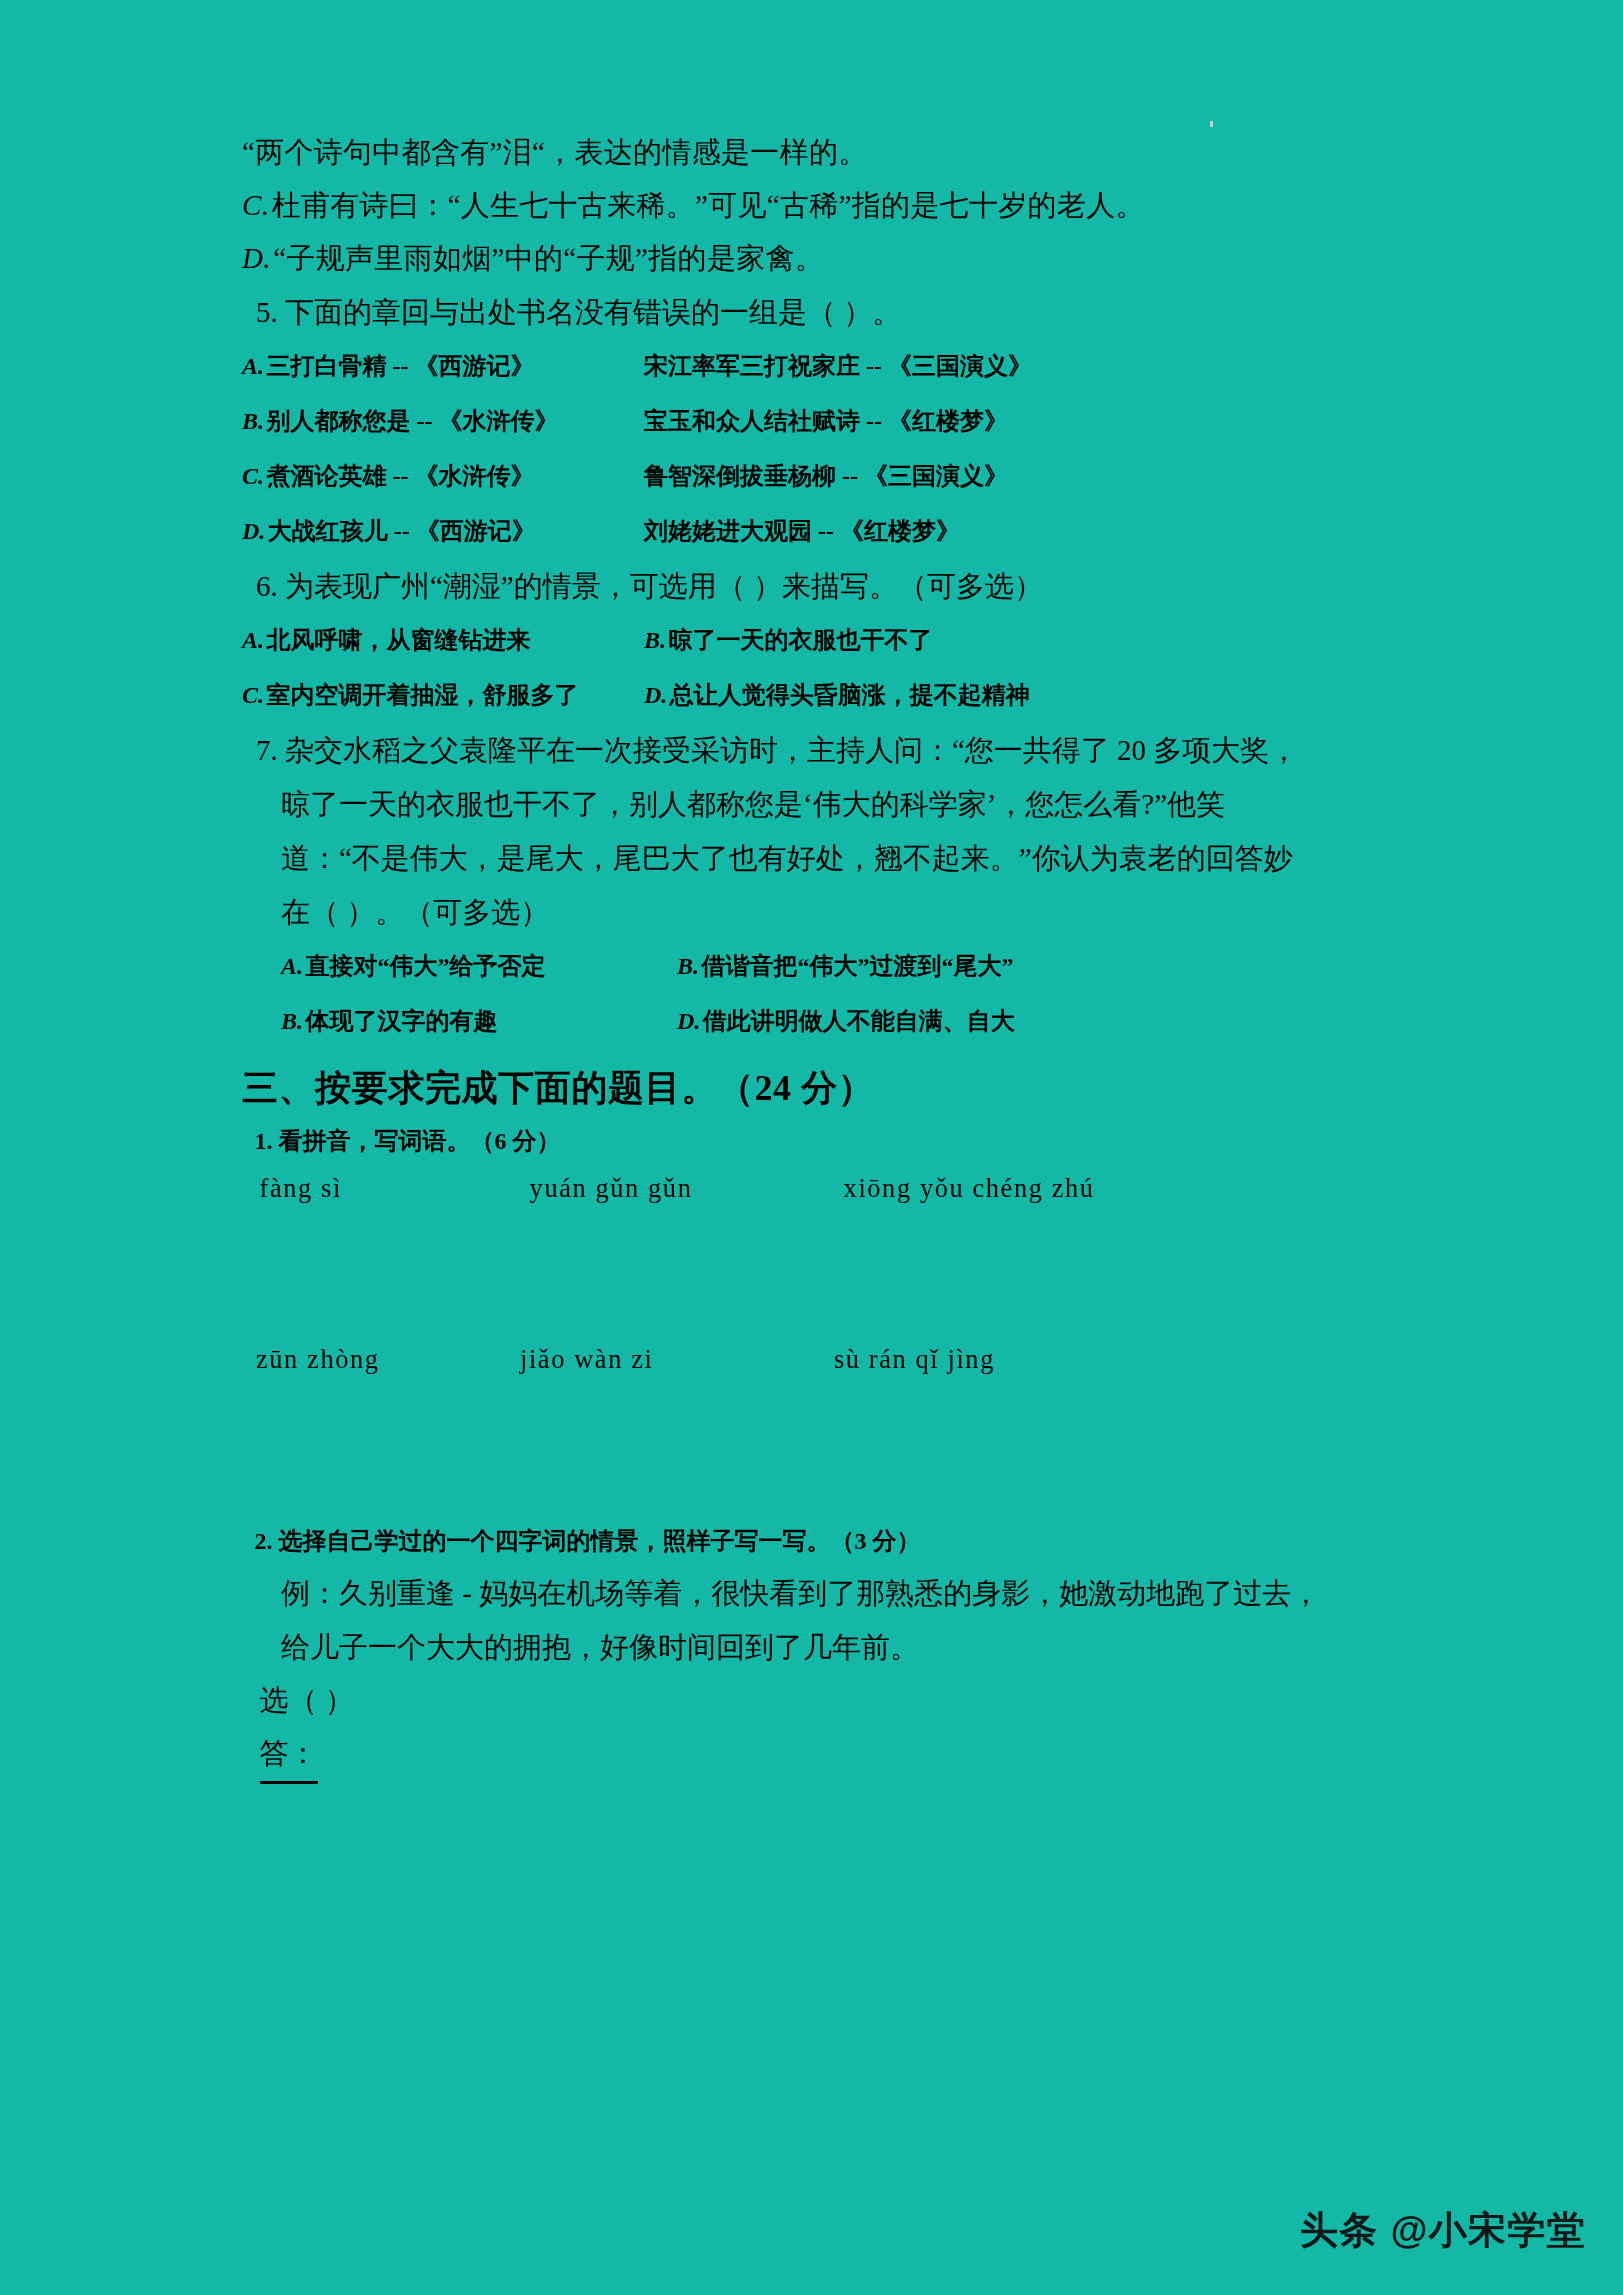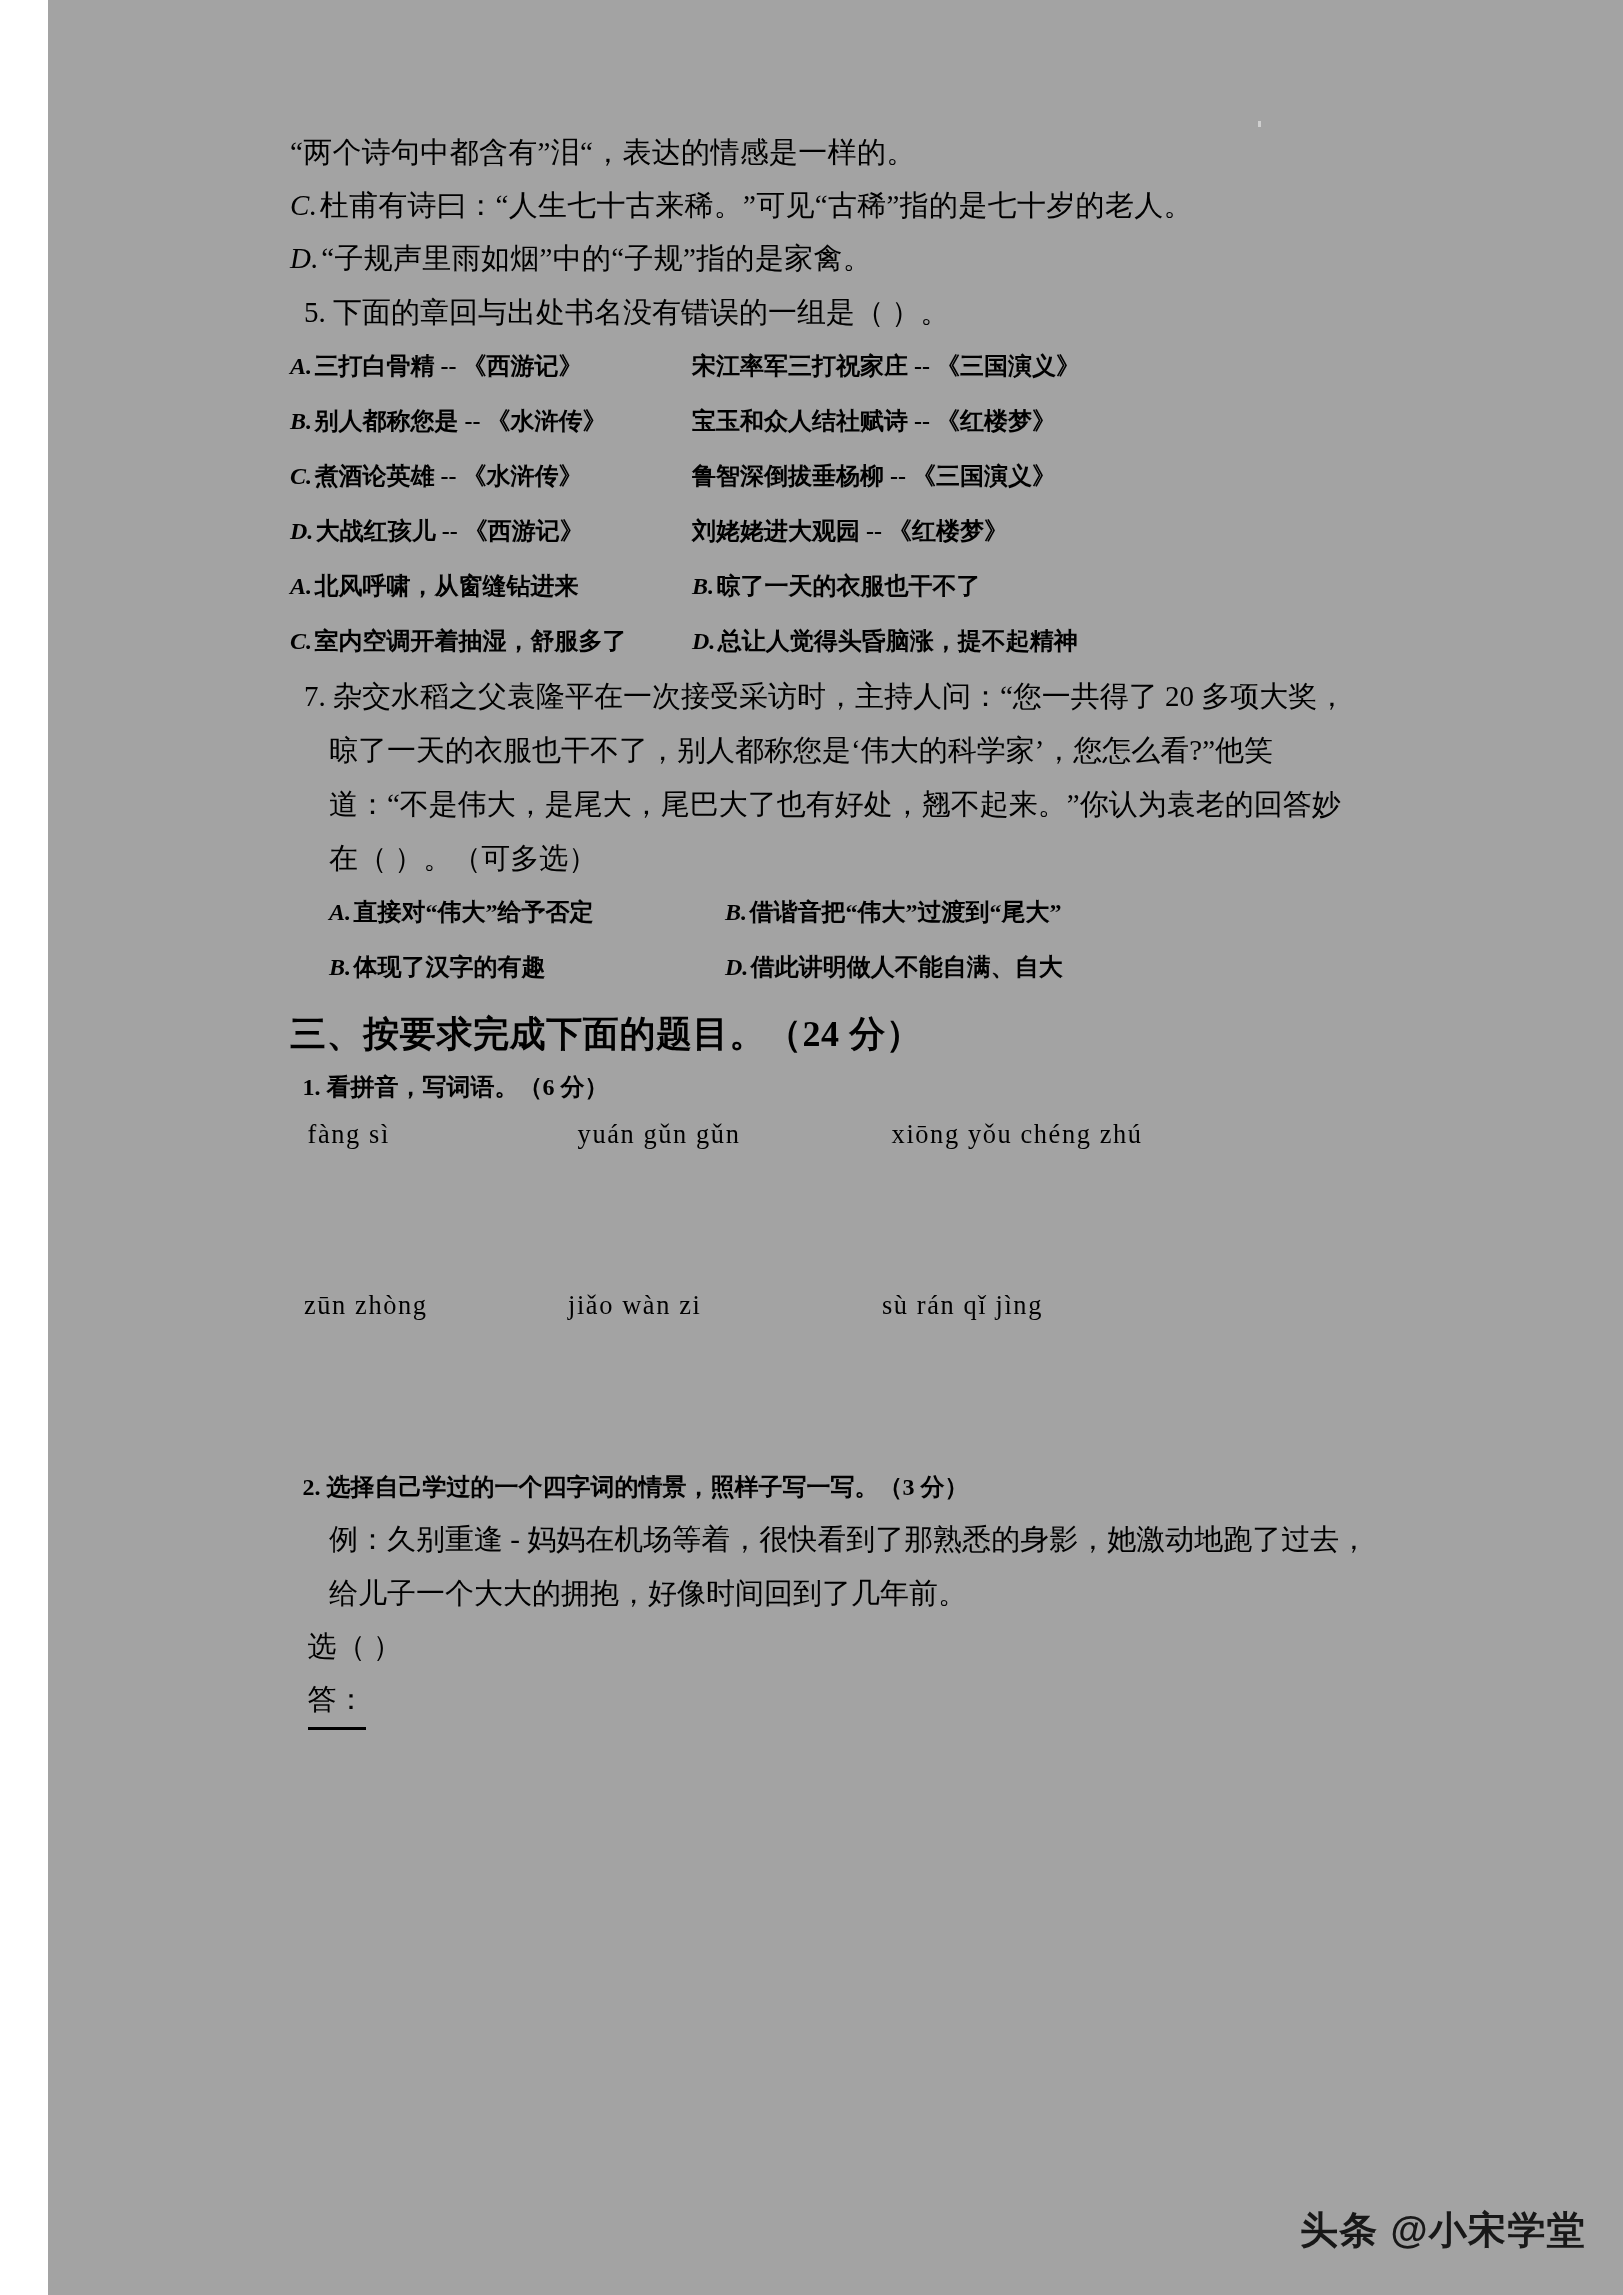--- a/index.html
+++ b/index.html
@@ -12,22 +12,21 @@
     height: 2295px;
     position: relative;
     font-family: "Liberation Serif", "DejaVu Serif", serif;
     color: #000000;
     overflow: hidden;
   }
 
   .page {
     position: absolute;
     inset: 0;
-    background: #a3a3a3;
-    margin-left: 48px;
+    background: #14b8a6;
   }
 
   
   .content {
     position: absolute;
     left: 242px;
     top: 126px;
     width: 1138px;
   }
 
@@ -182,20 +181,21 @@
     <div class="opt-row">
       <div class="opt-col-a"><span class="opt-letter">C.</span><span>煮酒论英雄 -- 《水浒传》</span></div>
       <div class="opt-col-b">鲁智深倒拔垂杨柳 -- 《三国演义》</div>
     </div>
 
     <div class="opt-row">
       <div class="opt-col-a"><span class="opt-letter">D.</span><span>大战红孩儿 -- 《西游记》</span></div>
       <div class="opt-col-b">刘姥姥进大观园 -- 《红楼梦》</div>
     </div>
 
+    <div class="q-line indent-1">6. 为表现广州“潮湿”的情景，可选用（        ）来描写。（可多选）</div>
 
     <div class="opt-row">
       <div class="opt-col-a"><span class="opt-letter">A.</span><span>北风呼啸，从窗缝钻进来</span></div>
       <div class="opt-col-b"><span class="opt-letter">B.</span><span>晾了一天的衣服也干不了</span></div>
     </div>
 
     <div class="opt-row">
       <div class="opt-col-a"><span class="opt-letter">C.</span><span>室内空调开着抽湿，舒服多了</span></div>
       <div class="opt-col-b"><span class="opt-letter">D.</span><span>总让人觉得头昏脑涨，提不起精神</span></div>
     </div>

